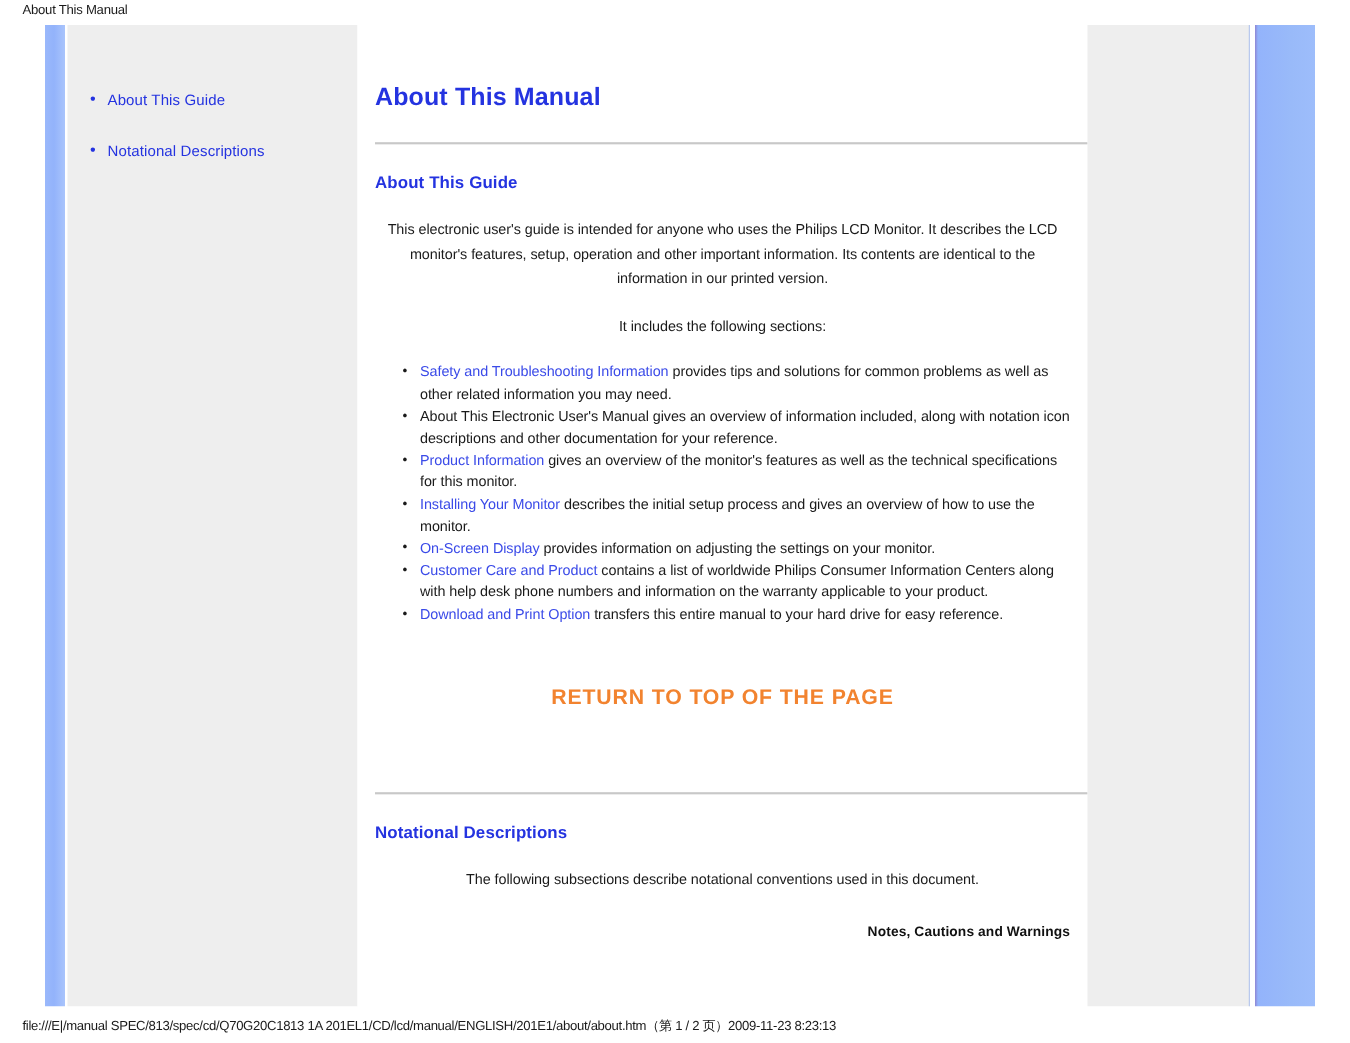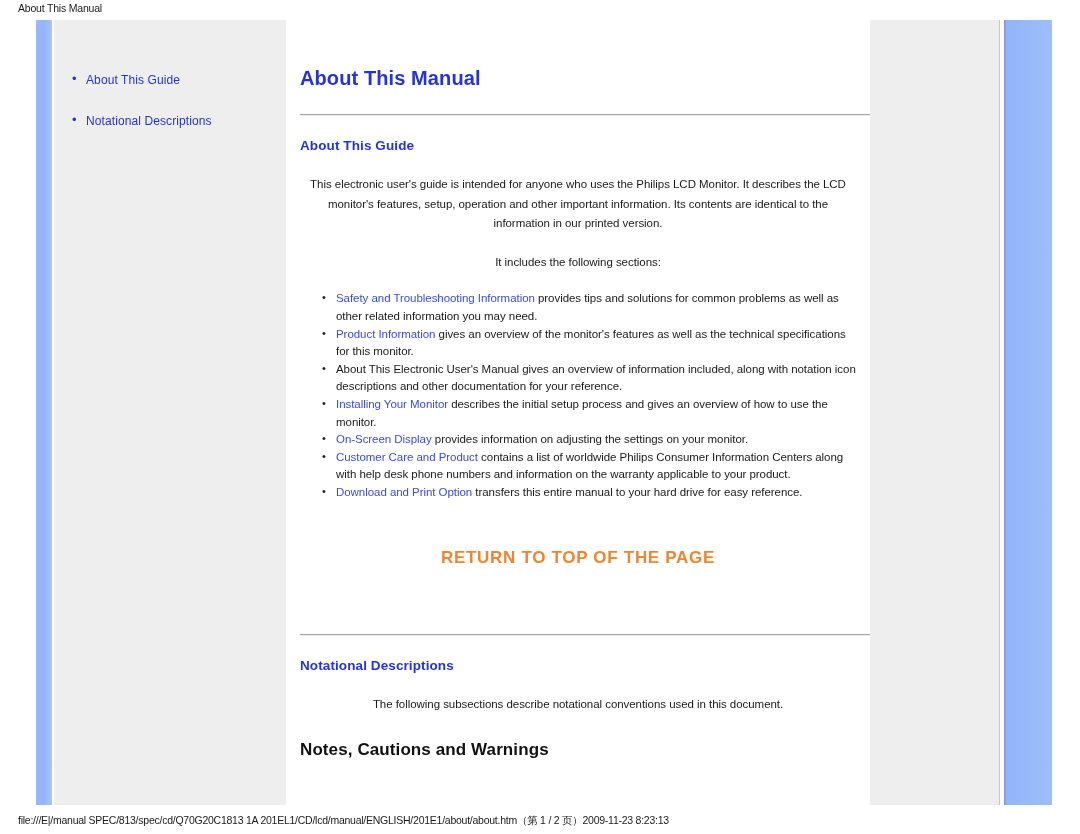--- a/index.html
+++ b/index.html
@@ -148,24 +148,25 @@
   h2.section-title {
     color: #2433e0;
     font-size: 13.5px;
     font-weight: bold;
     margin: 22px 0 0 0;
     letter-spacing: 0.1px;
   }
 
   h3.sub-title {
     color: #111111;
-    font-size: 17px;
+    font-size: 11px;
     font-weight: bold;
     margin: 26px 0 0 0;
     letter-spacing: 0.1px;
+    text-align: right;
   }
 
   p.body-text {
     color: #1a1a1a;
     font-size: 11.5px;
     line-height: 19.6px;
     margin: 22px 0 0 0;
     letter-spacing: -0.05px;
     text-align: center;
   }
@@ -251,22 +252,22 @@
       <hr class="rule">
 
       <h2 class="section-title">About This Guide</h2>
 
       <p class="body-text">This electronic user's guide is intended for anyone who uses the Philips LCD Monitor. It describes the LCD monitor's features, setup, operation and other important information. Its contents are identical to the information in our printed version.</p>
 
       <p class="body-text tight">It includes the following sections:</p>
 
       <ul class="section-list">
         <li><a class="inline-link" href="#">Safety and Troubleshooting Information</a><span> provides tips and solutions for common problems as well as other related information you may need.</span></li>
+        <li><span>About This Electronic User's Manual gives an overview of information included, along with notation icon descriptions and other documentation for your reference.</span></li>
         <li><a class="inline-link" href="#">Product Information</a><span> gives an overview of the monitor's features as well as the technical specifications for this monitor.</span></li>
-        <li><span>About This Electronic User's Manual gives an overview of information included, along with notation icon descriptions and other documentation for your reference.</span></li>
         <li><a class="inline-link" href="#">Installing Your Monitor</a><span> describes the initial setup process and gives an overview of how to use the monitor.</span></li>
         <li><a class="inline-link" href="#">On-Screen Display</a><span> provides information on adjusting the settings on your monitor.</span></li>
         <li><a class="inline-link" href="#">Customer Care and Product</a><span> contains a list of worldwide Philips Consumer Information Centers along with help desk phone numbers and information on the warranty applicable to your product.</span></li>
         <li><a class="inline-link" href="#">Download and Print Option</a><span> transfers this entire manual to your hard drive for easy reference.</span></li>
       </ul>
 
       <div class="return-top">
         <a href="#">RETURN TO TOP OF THE PAGE</a>
       </div>
 

